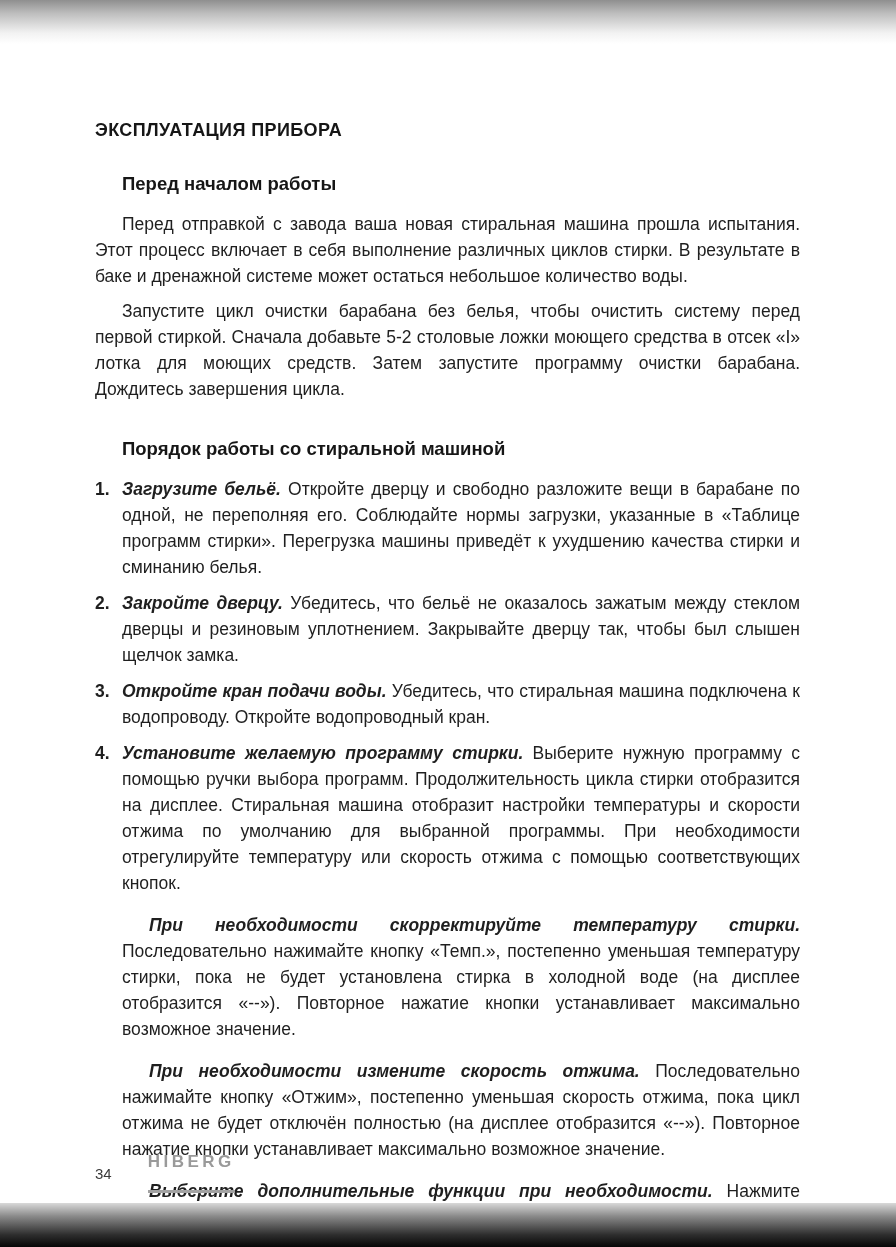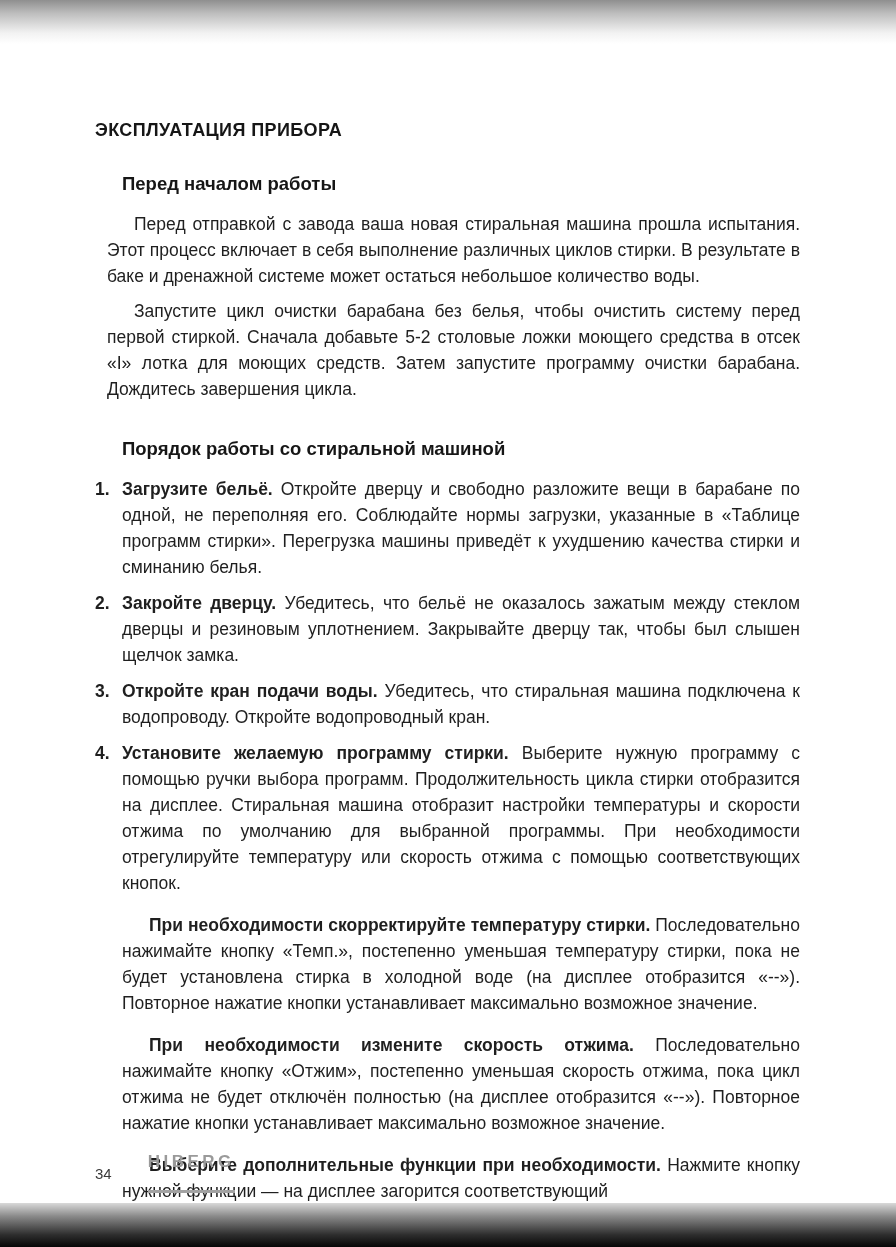--- a/index.html
+++ b/index.html
@@ -45,21 +45,21 @@
     font-weight: bold;
     color: #161616;
   }
   .heading.second { margin-top: 36px; }
   .para {
     margin: 0 0 9px 0;
     font-size: 17.5px;
     line-height: 26px;
     text-align: justify;
   }
-  .para.indent { text-indent: 27px; margin-left: 12px; }
+  .para.indent { text-indent: 27px; }
   .list { margin: 0; }
   .list-item {
     position: relative;
     padding-left: 27px;
     margin-bottom: 10px;
   }
   .list-item .num {
     position: absolute;
     left: 0;
     top: 0;
@@ -68,21 +68,21 @@
     font-weight: bold;
   }
   .list-item .para { margin: 0; }
   .subpara {
     margin: 16px 0 10px 27px;
     text-indent: 27px;
     font-size: 17.5px;
     line-height: 26px;
     text-align: justify;
   }
-  .lead { font-weight: bold; }
+  .lead { font-weight: bold; font-style: italic; }
   .footer {
     position: absolute;
     left: 95px;
     bottom: 54px;
     display: flex;
     align-items: center;
     gap: 36px;
   }
   .pagenum {
     font-size: 15px;

